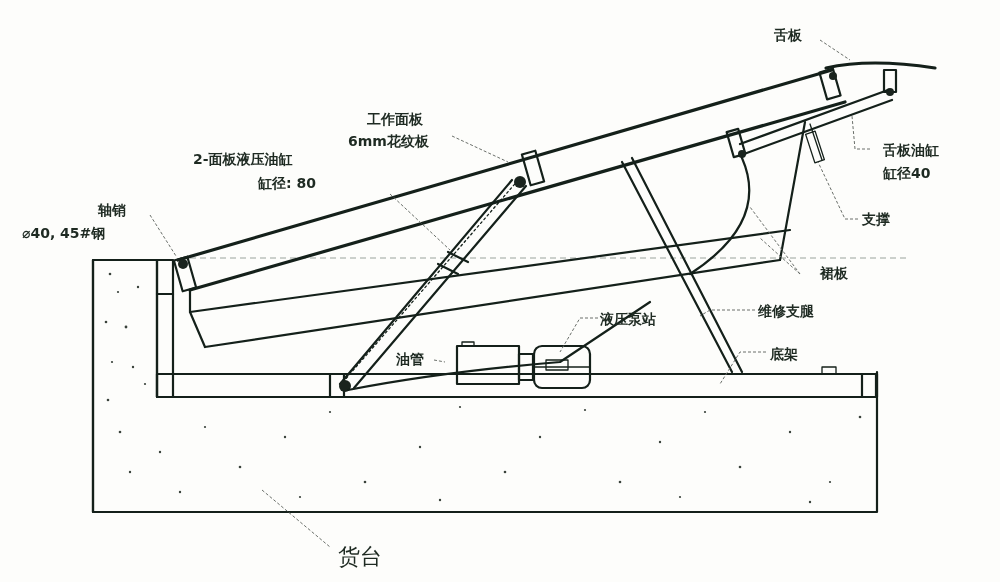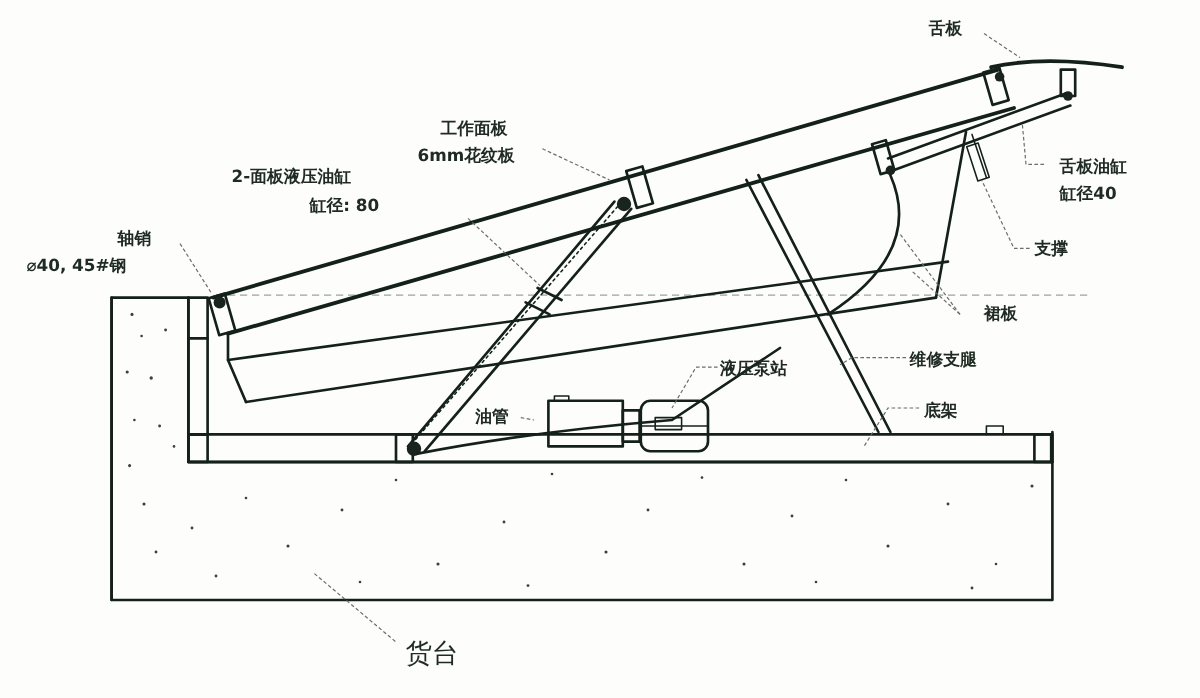--- a/index.html
+++ b/index.html
@@ -14,21 +14,21 @@
   .mid { stroke-width:2.2; }
   .thin { stroke-width:1.3; }
   .leader { stroke:#6a6f6a; stroke-width:1; fill:none; stroke-dasharray:3 2; }
   .dash { stroke:#9aa39c; stroke-width:1; stroke-dasharray:6 4; fill:none; }
   .dot { fill:#39423b; }
   .knob { fill:#1a241e; }
 </style>
 </head>
 <body>
 
-<div style="position:absolute;left:0;top:0;width:1000px;height:422px;">
+<div style="position:absolute;left:0;top:12px;width:1000px;height:422px;">
 <svg width="1000" height="582" viewBox="0 0 1000 582">
 
   <g>
     <path class="ln mid" d="M93 248 L157 248 L157 385 L877 385 L877 360 L877 385 L877 500 L93 500 Z"></path>
     <path class="ln mid" d="M93 248 L93 500"></path>
 
     <path class="ln mid" d="M157 385 L877 385"></path>
 
     <g>
       <circle class="dot" cx="110" cy="262" r="1.3"></circle>

